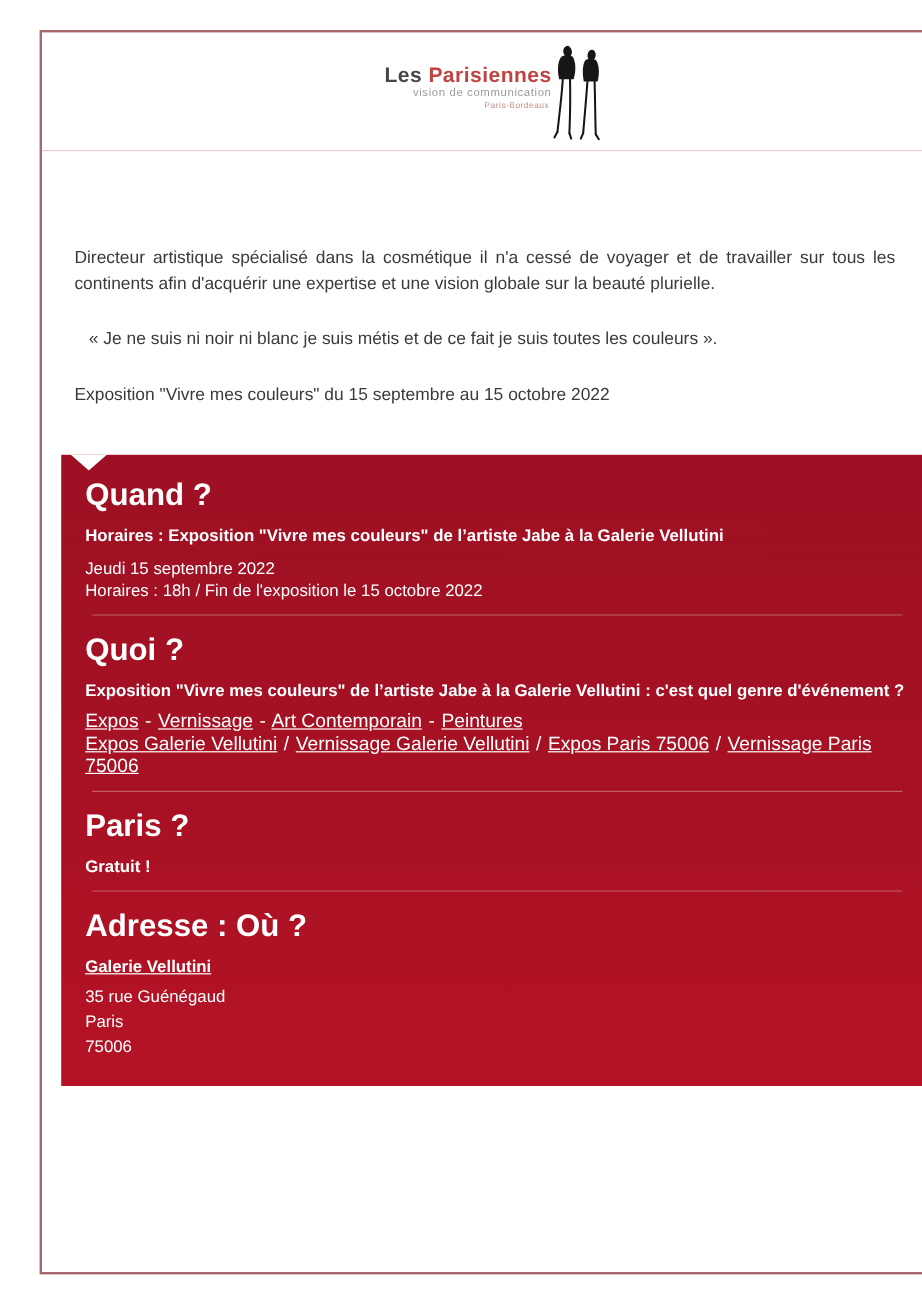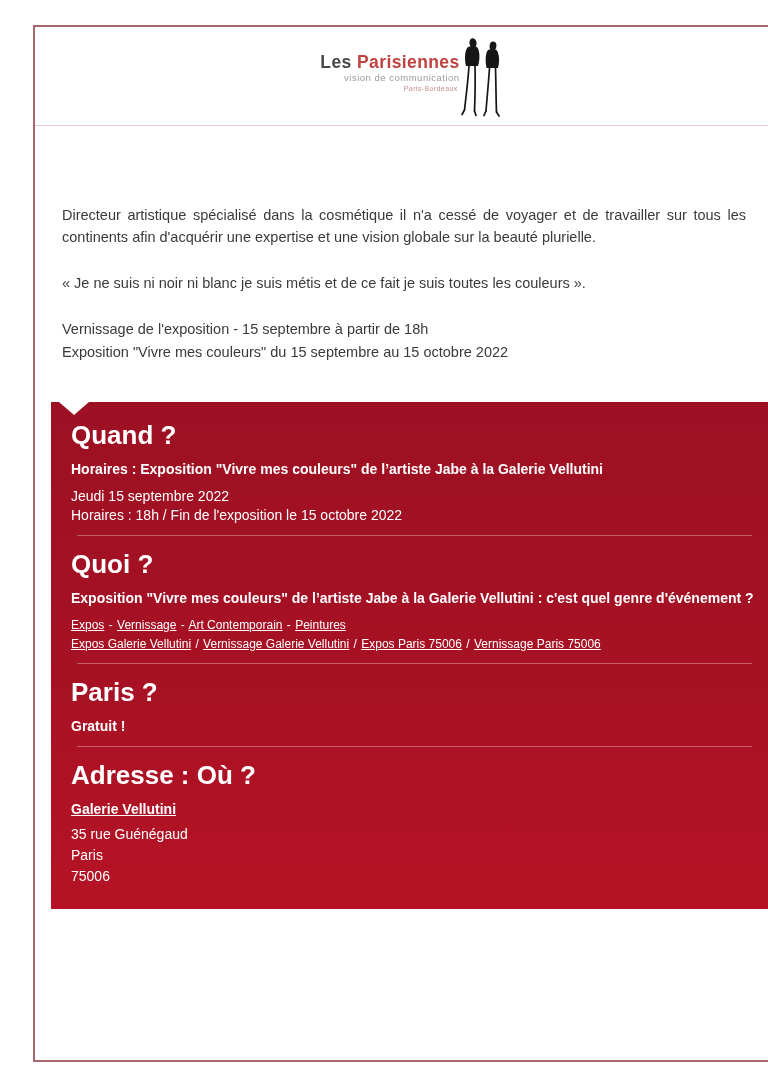--- a/index.html
+++ b/index.html
@@ -43,21 +43,21 @@
   }
   .logo-figures { margin-left: -4px; margin-top: -2px; }
   
   .content { padding: 78px 49px 0 27px; }
   .intro-paragraph {
     margin: 0;
     font-size: 14.5px; line-height: 22px; color: #3a3a3a;
     text-align: justify;
   }
   .intro-quote {
-    margin: 24px 0 0 0;
+    margin: 24px 0 0 12px;
     font-size: 14.5px; line-height: 22px; color: #3a3a3a;
   }
   .intro-event-lines { margin: 24px 0 0 0; font-size: 14.5px; line-height: 23px; color: #3a3a3a; }
   .intro-event-lines p { margin: 0; }
   
   .event-card {
     position: relative;
     margin: 38px 17px 0 16px;
     background: linear-gradient(180deg, #9d1023 0%, #a81124 55%, #b51325 100%);
     color: #ffffff;
@@ -78,21 +78,21 @@
   .card-subtitle {
     margin: 0 0 8px 0;
     font-size: 14px; line-height: 19px; font-weight: bold;
   }
   .card-line { margin: 0; font-size: 14px; line-height: 19px; }
   .card-sep {
     border: none;
     border-top: 1px solid rgba(255,255,255,0.32);
     margin: 10px 6px 13px 6px;
   }
-  .tags { margin: 0; font-size: 12px; line-height: 18.5px; }
+  .tags { margin: 0; font-size: 16px; line-height: 18.5px; }
   .tags a { color: #ffffff; text-decoration: underline; }
   .tag-sep { margin: 0 1px; }
   .venue-link {
     display: inline-block;
     margin: 0 0 5px 0;
     color: #ffffff; font-weight: bold; font-size: 14px; line-height: 19px;
   }
   .addr-line { margin: 0; font-size: 14px; line-height: 21px; }
 </style>
 </head>
@@ -125,21 +125,20 @@
           <path d="M40.5,75 l2.5,4"></path>
         </g>
       </svg>
     </div>
   </div>
 
   <div class="content">
     <p class="intro-paragraph">Directeur artistique spécialisé dans la cosmétique il n'a cessé de voyager et de travailler sur tous les continents afin d'acquérir une expertise et une vision globale sur la beauté plurielle.</p>
     <p class="intro-quote">« Je ne suis ni noir ni blanc je suis métis et de ce fait je suis toutes les couleurs ».</p>
     <div class="intro-event-lines">
-      <p>Vernissage de l'exposition - 15 septembre à partir de 18h</p>
       <p>Exposition "Vivre mes couleurs" du 15 septembre au 15 octobre 2022</p>
     </div>
   </div>
 
   <div class="event-card">
     <div class="card-notch"></div>
 
     <div class="card-section">
       <h2>Quand ?</h2>
       <p class="card-subtitle">Horaires : Exposition "Vivre mes couleurs" de l’artiste Jabe à la Galerie Vellutini</p>

